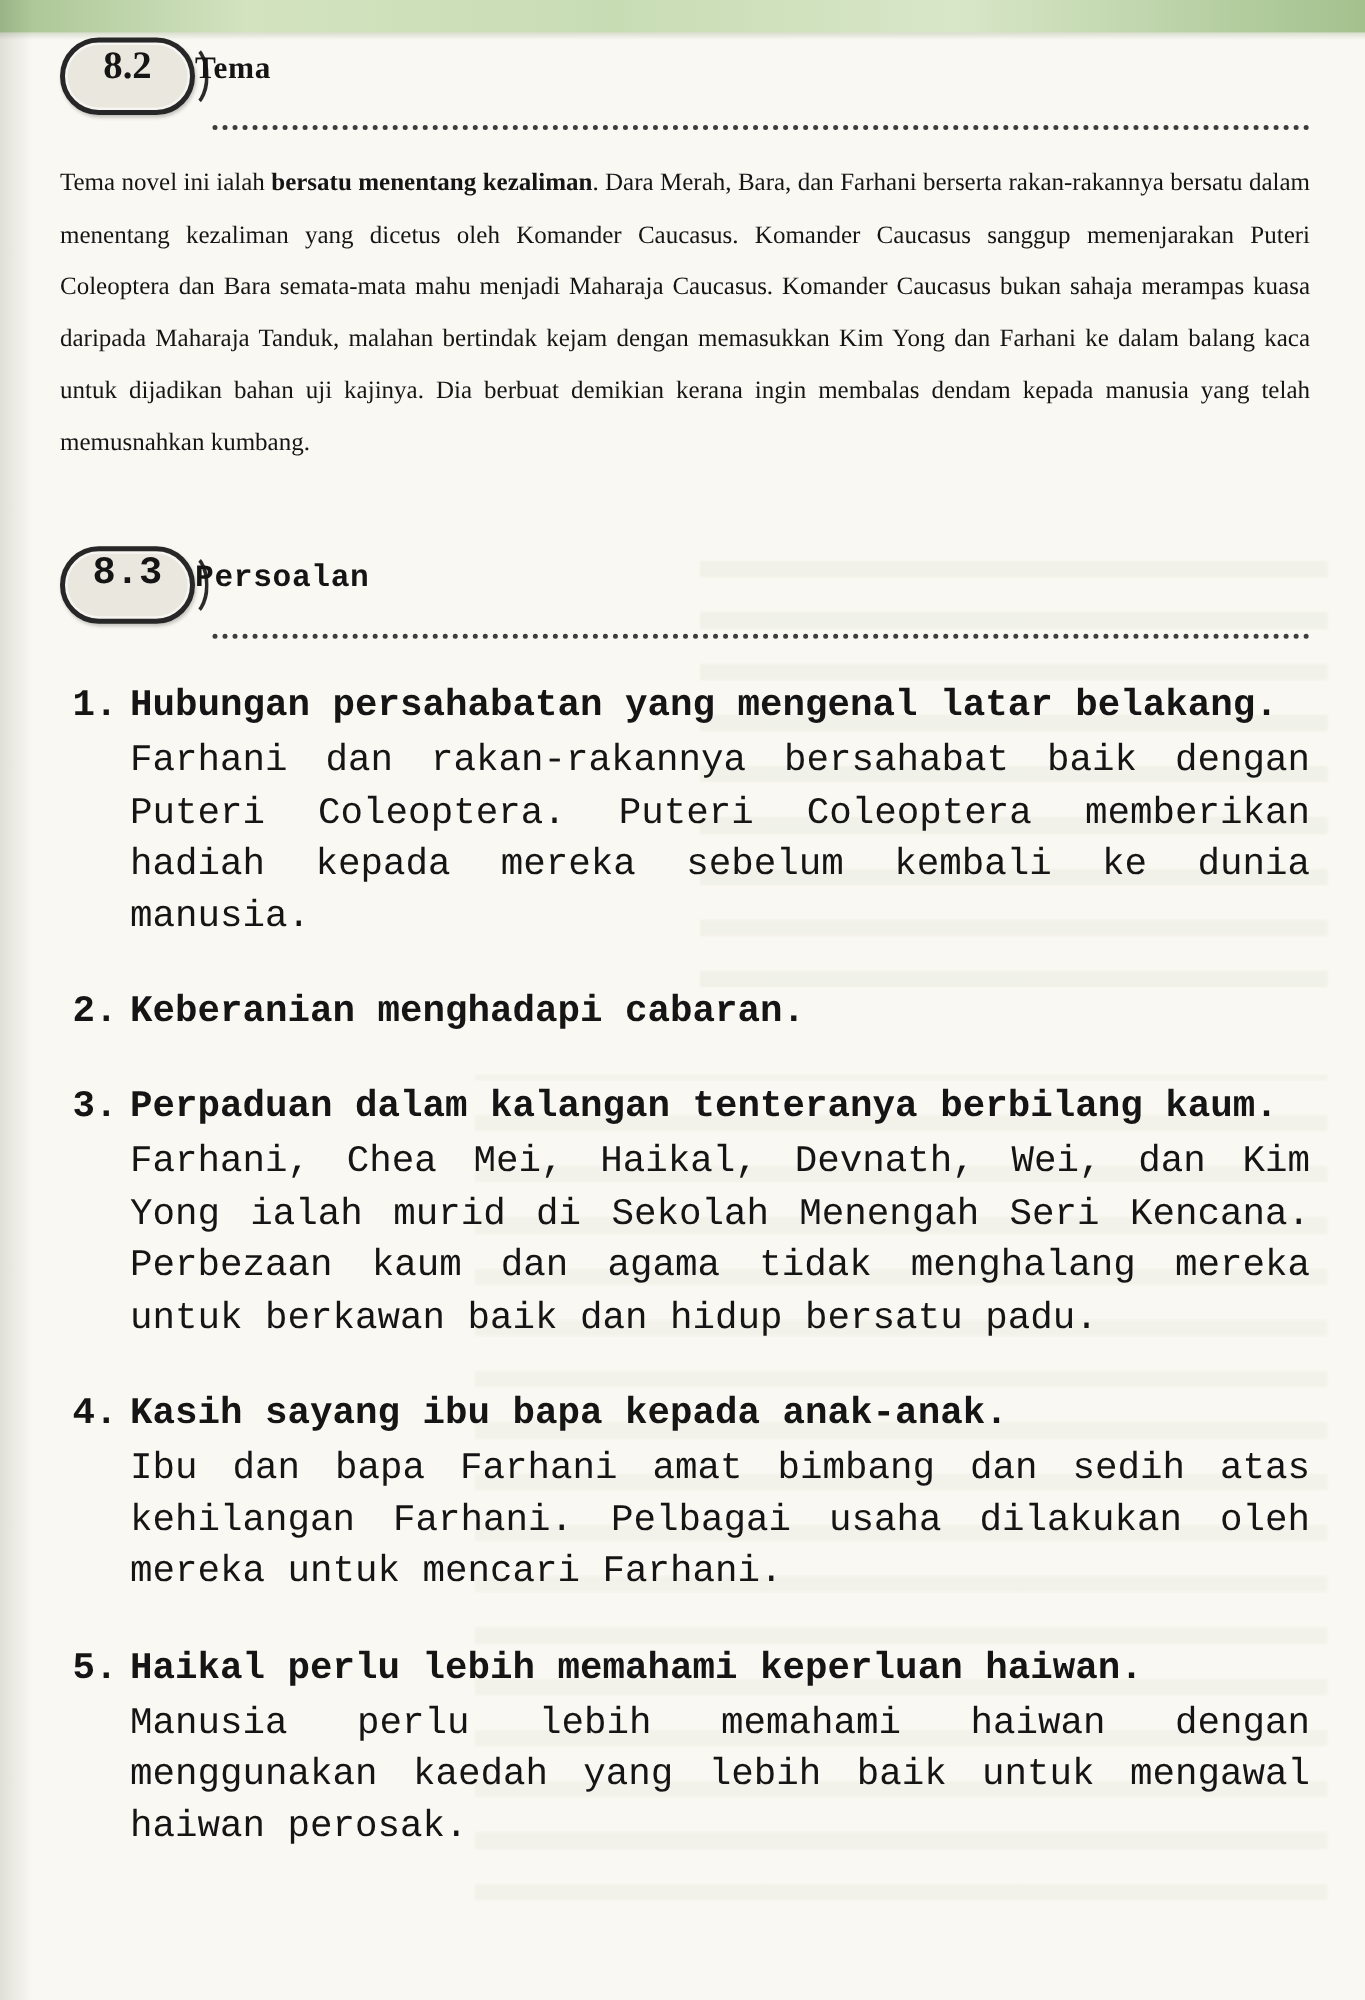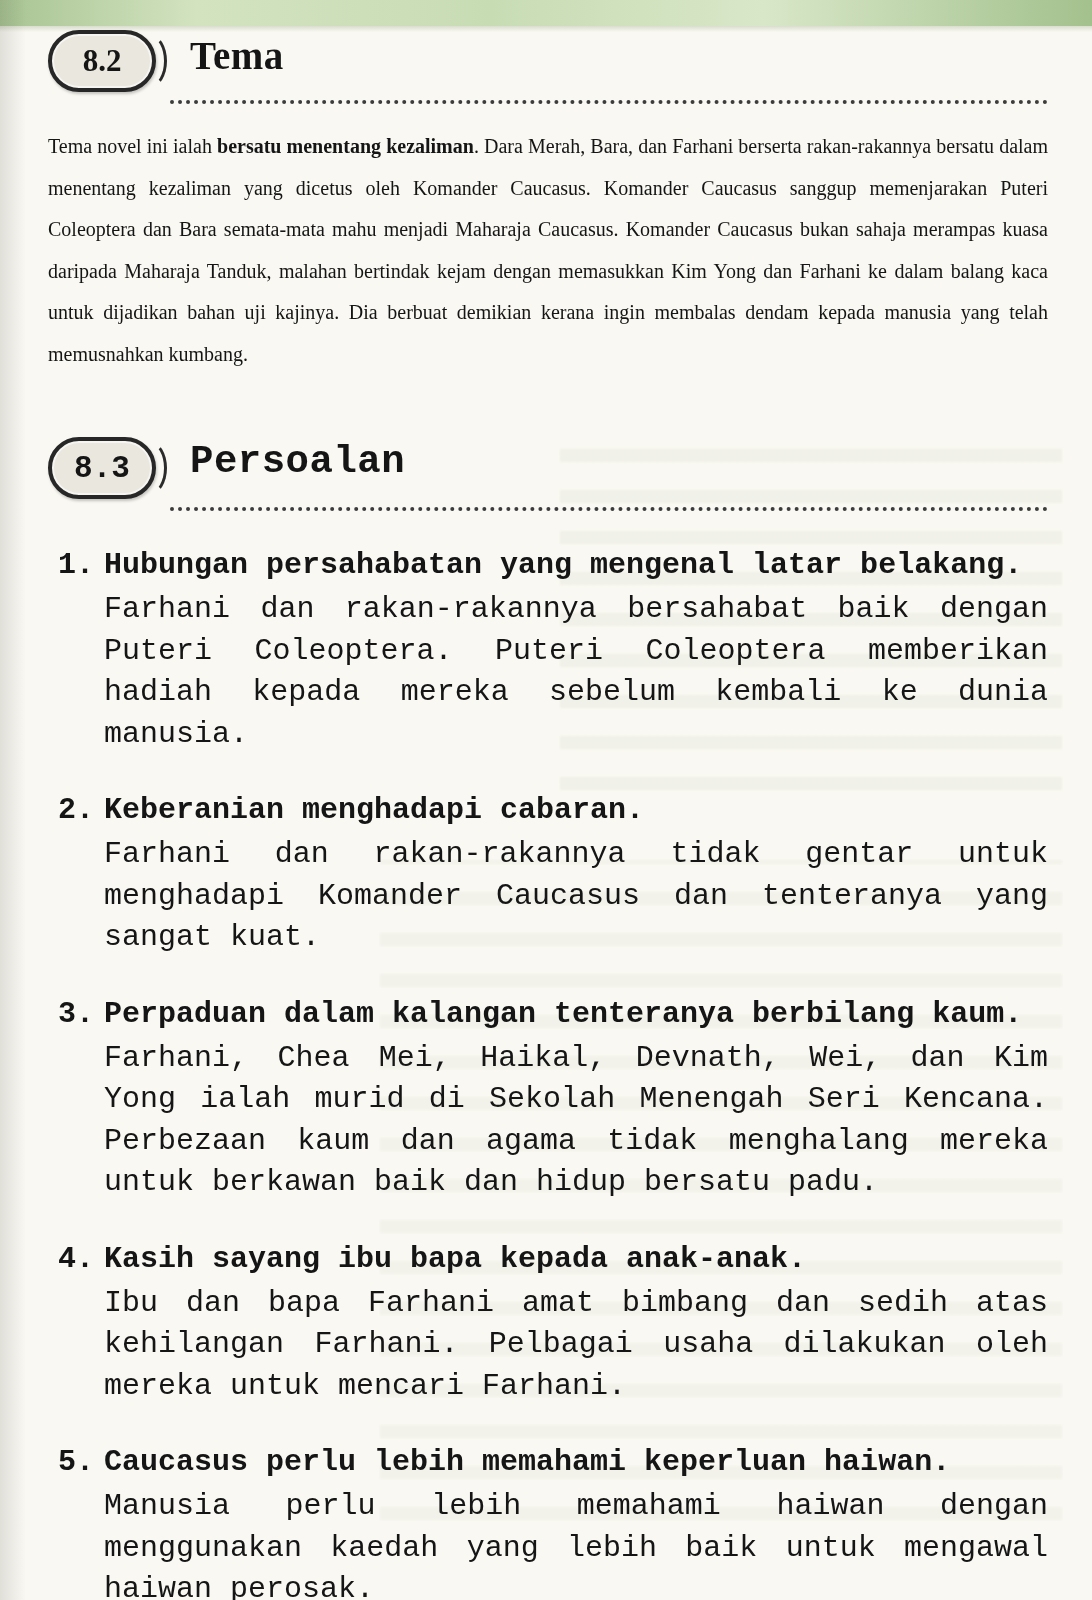--- a/index.html
+++ b/index.html
@@ -48,36 +48,36 @@
     display:flex;align-items:center;
     padding-bottom:18px;
     margin-bottom:6px;
   }
   .sec-head .dots{
     position:absolute;left:122px;right:0;bottom:6px;height:0;
     border-bottom:4px dotted #3c3c3c;
   }
   .badge{
     position:relative;
-    display:inline-flex;align-items:center;justify-content:center;
+    display:inline-flex;align-items:flex-start;justify-content:center;
     width:100px;height:54px;
     border:4px solid #272727;border-radius:60px;
     background:#e9e7de;
     font-weight:700;font-size:31px;
     box-shadow:inset 0 0 0 2px rgba(255,255,255,0.6), 1px 2px 3px rgba(0,0,0,0.22);
     flex:0 0 auto;
     z-index:2;
   }
   .badge::after{
     content:"";position:absolute;right:-15px;top:0px;bottom:0px;width:28px;
     border:3px solid transparent;border-right-color:#2b2b2b;border-radius:50%;
   }
   .sec-title{
-    font-size:39px;font-weight:700;letter-spacing:0.5px;
-    margin-left:34px;position:relative;z-index:2;
+    font-size:25px;font-weight:700;letter-spacing:0.5px;
+    position:relative;z-index:2;
     padding-bottom:12px;
   }
 
   .body-par{
     font-size:20px;line-height:41.5px;
     text-align:justify;
     margin:16px 0 0 0;
   }
   .body-par b{font-weight:700;}
 
@@ -137,37 +137,36 @@
 
       <div class="item">
         <span class="num">1.</span>
         <span class="head">Hubungan persahabatan yang mengenal latar belakang.</span>
         <p class="body">Farhani dan rakan-rakannya bersahabat baik dengan Puteri Coleoptera. Puteri Coleoptera memberikan hadiah kepada mereka sebelum kembali ke dunia manusia.</p>
       </div>
 
       <div class="item">
         <span class="num">2.</span>
         <span class="head">Keberanian menghadapi cabaran.</span>
-        <p class="body">Farhani dan rakan-rakannya tidak gentar untuk menghadapi Komander Caucasus dan tenteranya yang sangat kuat.</p>
       </div>
 
       <div class="item">
         <span class="num">3.</span>
         <span class="head">Perpaduan dalam kalangan tenteranya berbilang kaum.</span>
         <p class="body">Farhani, Chea Mei, Haikal, Devnath, Wei, dan Kim Yong ialah murid di Sekolah Menengah Seri Kencana. Perbezaan kaum dan agama tidak menghalang mereka untuk berkawan baik dan hidup bersatu padu.</p>
       </div>
 
       <div class="item">
         <span class="num">4.</span>
         <span class="head">Kasih sayang ibu bapa kepada anak-anak.</span>
         <p class="body">Ibu dan bapa Farhani amat bimbang dan sedih atas kehilangan Farhani. Pelbagai usaha dilakukan oleh mereka untuk mencari Farhani.</p>
       </div>
 
       <div class="item">
         <span class="num">5.</span>
-        <span class="head">Caucasus perlu lebih memahami keperluan haiwan.</span>
+        <span class="head">Haikal perlu lebih memahami keperluan haiwan.</span>
         <p class="body">Manusia perlu lebih memahami haiwan dengan menggunakan kaedah yang lebih baik untuk mengawal haiwan perosak.</p>
       </div>
 
     </div>
   </section>
 
 </div>
 
 </body></html>

